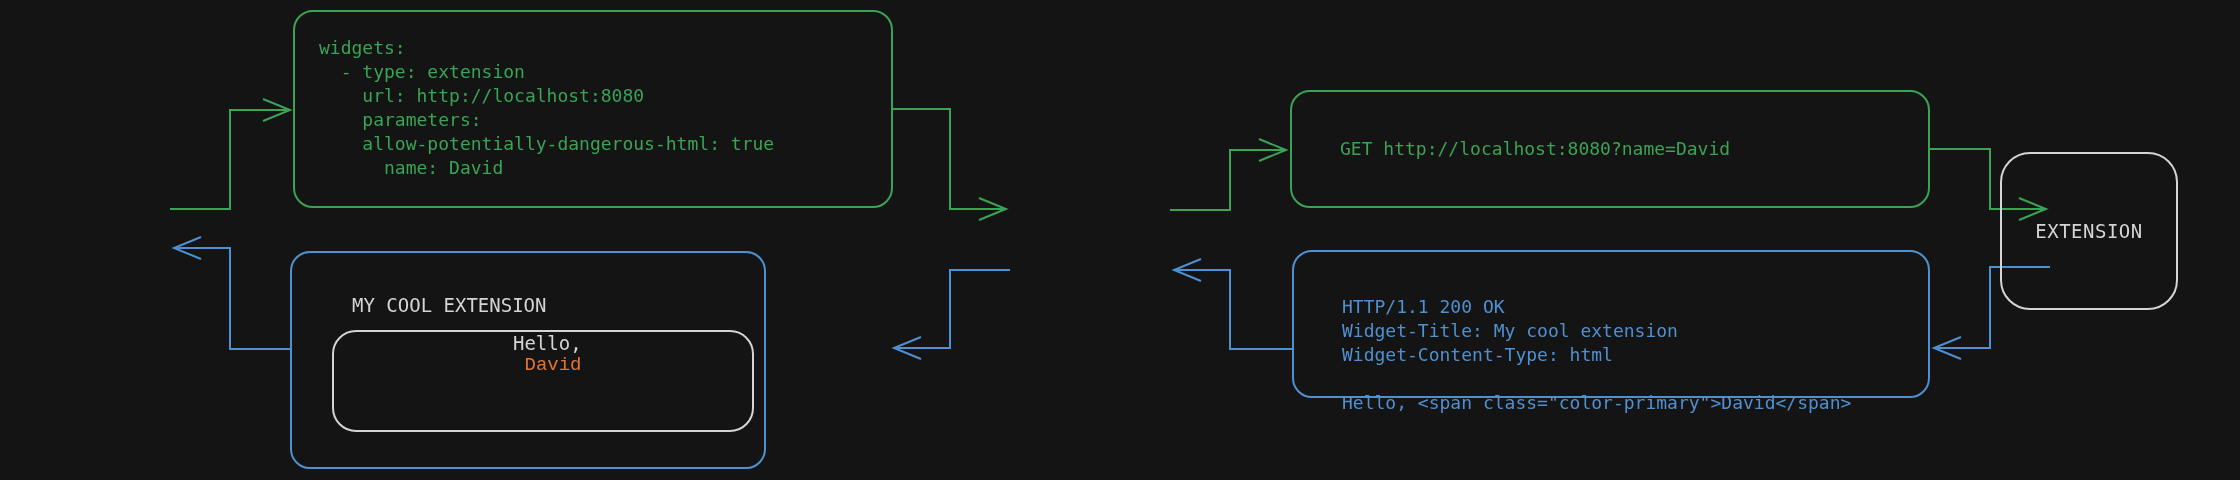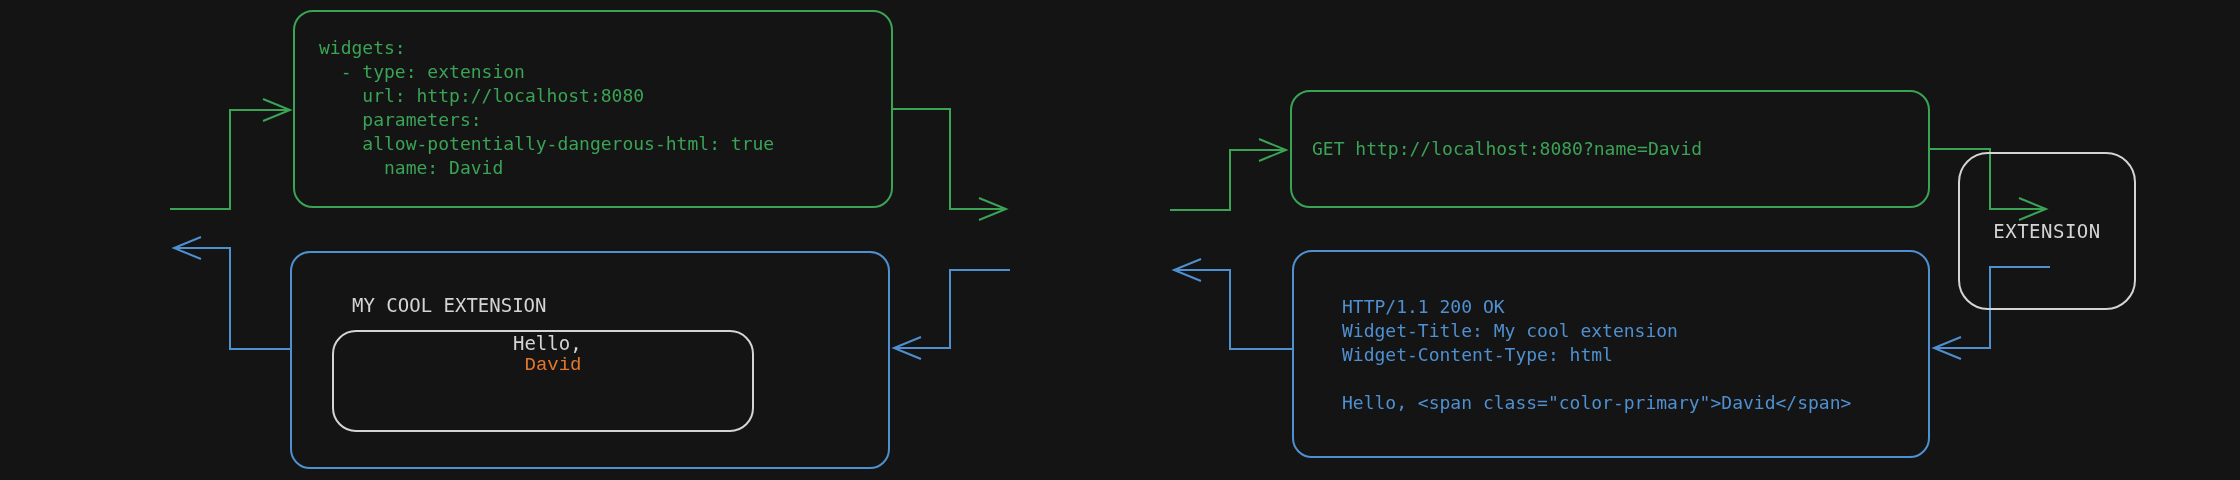--- a/index.html
+++ b/index.html
@@ -18,31 +18,31 @@
     border-radius: 30px;
     display: flex;
     align-items: center;
     justify-content: center;
     color: var(--neutral, #d4d4d4);
     font-size: 19px;
     letter-spacing: 0.5px;
   }
   .node-user      { left: 10px;   top: 152px; width: 160px; height: 158px; }
   .node-glance    { left: 1010px; top: 150px; width: 160px; height: 158px; }
-  .node-extension { left: 1958px; top: 152px; width: 178px; height: 158px; }
+  .node-extension { left: 2000px; top: 152px; width: 178px; height: 158px; }
 
   .box { position: absolute; border: 2px solid; border-radius: 20px; background: transparent; }
   .box.green { border-color: var(--request-flow, #3aa355); }
   .box.blue  { border-color: var(--response-flow, #4f90d1); }
 
   .config-box   { left: 293px;  top: 10px;  width: 600px; height: 198px; padding: 24px 0 0 24px; }
   .request-box  { left: 1290px; top: 90px;  width: 640px; height: 118px;
-                  display: flex; align-items: center; padding-left: 20px; }
-  .response-box { left: 1292px; top: 250px; width: 638px; height: 208px; padding: 43px 0 4px 48px; }
-  .widget-box   { left: 290px;  top: 251px; width: 600px; height: 218px; }
+                  display: flex; align-items: center; padding-left: 48px; }
+  .response-box { left: 1292px; top: 250px; width: 638px; height: 148px; padding: 43px 0 4px 48px; }
+  .widget-box   { left: 290px;  top: 251px; width: 476px; height: 218px; }
 
   .code { font-size: 18px; }
   .code-line { height: 24px; line-height: 24px; white-space: pre; }
   .green-text { color: var(--request-flow, #3aa355); }
   .blue-text  { color: var(--response-flow, #4f90d1); }
 
   .widget-title {
     position: absolute; left: 60px; top: 40px;
     height: 24px; line-height: 24px;
     font-size: 19px; color: var(--neutral, #d4d4d4); white-space: pre;

